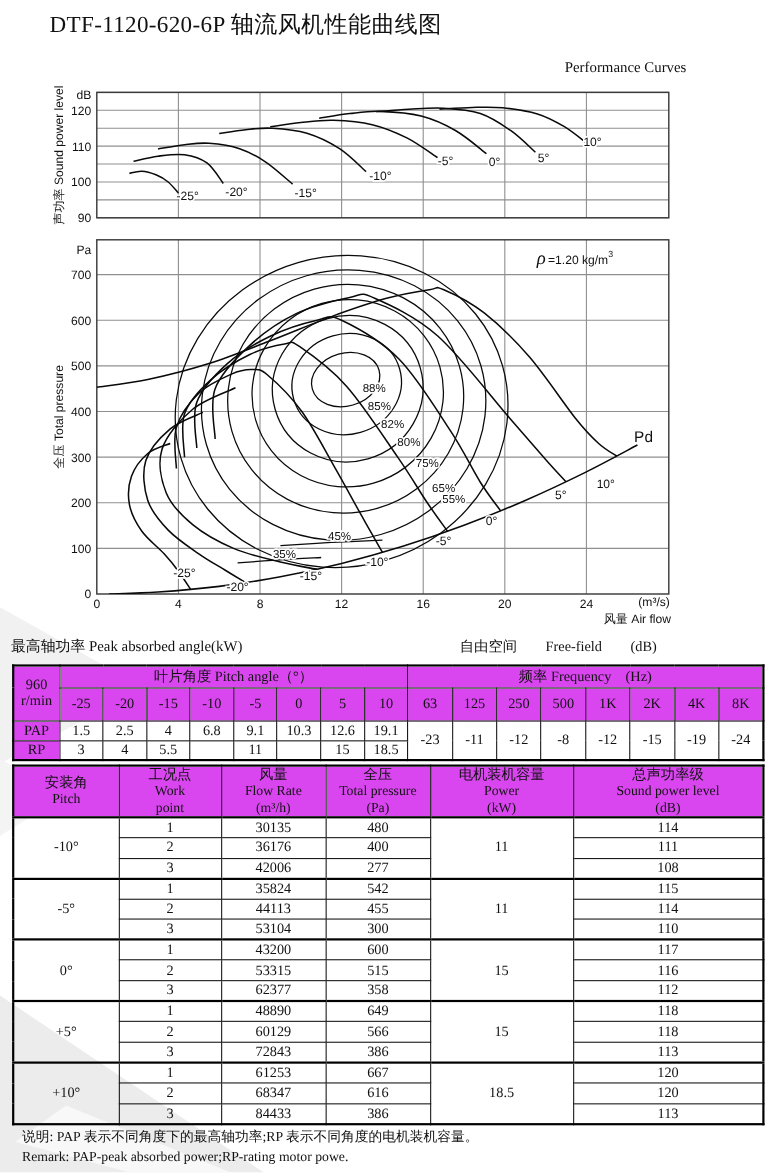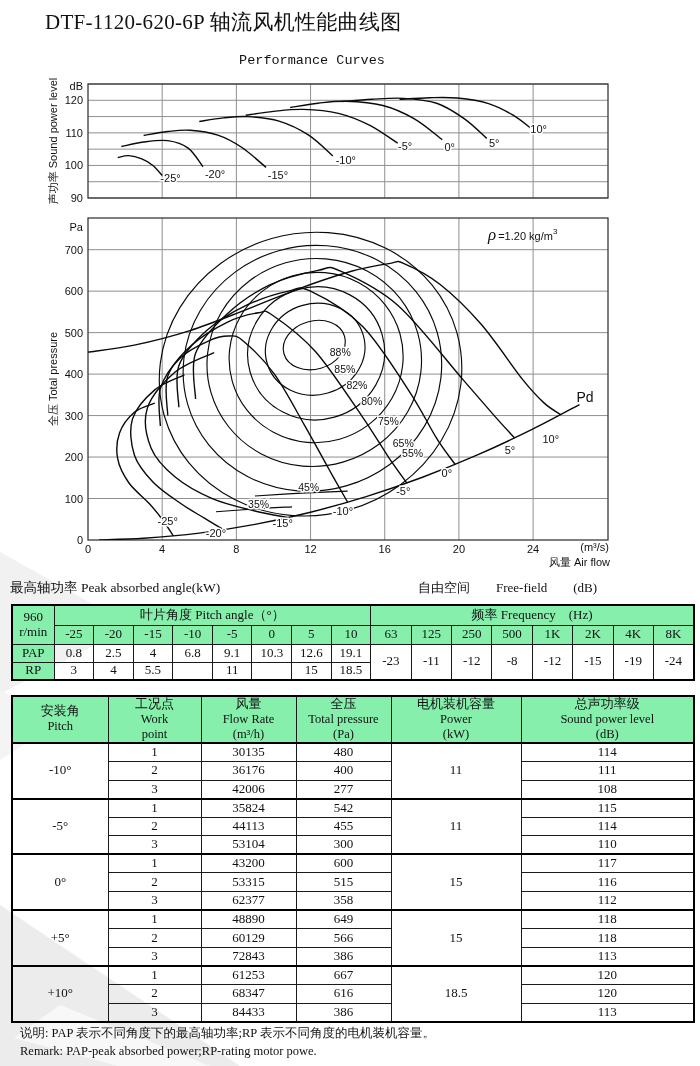--- a/index.html
+++ b/index.html
@@ -2,31 +2,31 @@
 <html><head>
 <meta charset="utf-8">
 <style>
   html,body{margin:0;padding:0}
   body{width:700px;height:1066px;position:relative;background:#fff;color:#111;
        font-family:"Liberation Serif",serif;overflow:hidden}
   .abs{position:absolute}
   #wm{left:0;top:0;z-index:0}
   .content{z-index:1}
   #title{left:45px;top:8px;font-size:21px;font-weight:normal;letter-spacing:.3px;white-space:nowrap}
-  #subtitle{left:0;top:53px;width:624px;text-align:center;
-            font-family:Liberation Mono, monospace;font-size:13.5px}
+  #subtitle{left:0;top:53px;width:624px;text-align:right;
+            font-family:Liberation Serif, serif;font-size:13.5px}
   #charts{left:0;top:0}
   #cap-left{left:10px;top:579px;font-size:13.5px;white-space:nowrap}
   #cap-right{left:418px;top:579px;width:274px;font-size:13px;white-space:nowrap}
   #t1-box{left:11px;top:604px}
   #t2-box{left:11px;top:695px}
   table{border-collapse:collapse;table-layout:fixed;border:2px solid #000}
   td,th{border:1px solid #1a1a1a;text-align:center;vertical-align:middle;
         font-size:13px;font-weight:normal;padding:0;line-height:1.15;overflow:hidden}
-  .hd{background:#86efac}
+  .hd{background:#d946ef}
   .en{font-size:12.5px}
   .gtop td{border-top:2px solid #000}
   #r1,#r2{left:20px;font-size:12.5px;white-space:nowrap}
   #r1{top:1025px}
   #r2{top:1044px}
 </style>
 </head>
 <body>
 
 <svg id="wm" class="abs" width="700" height="1066">
@@ -183,41 +183,41 @@
         <col style="width:40.4px">
         <col style="width:40.4px">
         <col style="width:40.4px">
       </colgroup>
       <tbody>
         <tr style="height:20px">
           <td class="hd" rowspan="2">960<br>r/min</td>
           <td class="hd" colspan="8">叶片角度 Pitch angle（°）</td>
           <td class="hd" colspan="8">频率 Frequency　(Hz)</td>
         </tr>
-        <tr style="height:19px">
+        <tr style="height:30px">
           <td class="hd">-25</td>
           <td class="hd">-20</td>
           <td class="hd">-15</td>
           <td class="hd">-10</td>
           <td class="hd">-5</td>
           <td class="hd">0</td>
           <td class="hd">5</td>
           <td class="hd">10</td>
           <td class="hd">63</td>
           <td class="hd">125</td>
           <td class="hd">250</td>
           <td class="hd">500</td>
           <td class="hd">1K</td>
           <td class="hd">2K</td>
           <td class="hd">4K</td>
           <td class="hd">8K</td>
         </tr>
         <tr style="height:18px">
           <td class="hd">PAP</td>
-          <td>0.8</td>
+          <td>1.5</td>
           <td>2.5</td>
           <td>4</td>
           <td>6.8</td>
           <td>9.1</td>
           <td>10.3</td>
           <td>12.6</td>
           <td>19.1</td>
           <td rowspan="2">-23</td>
           <td rowspan="2">-11</td>
           <td rowspan="2">-12</td>

